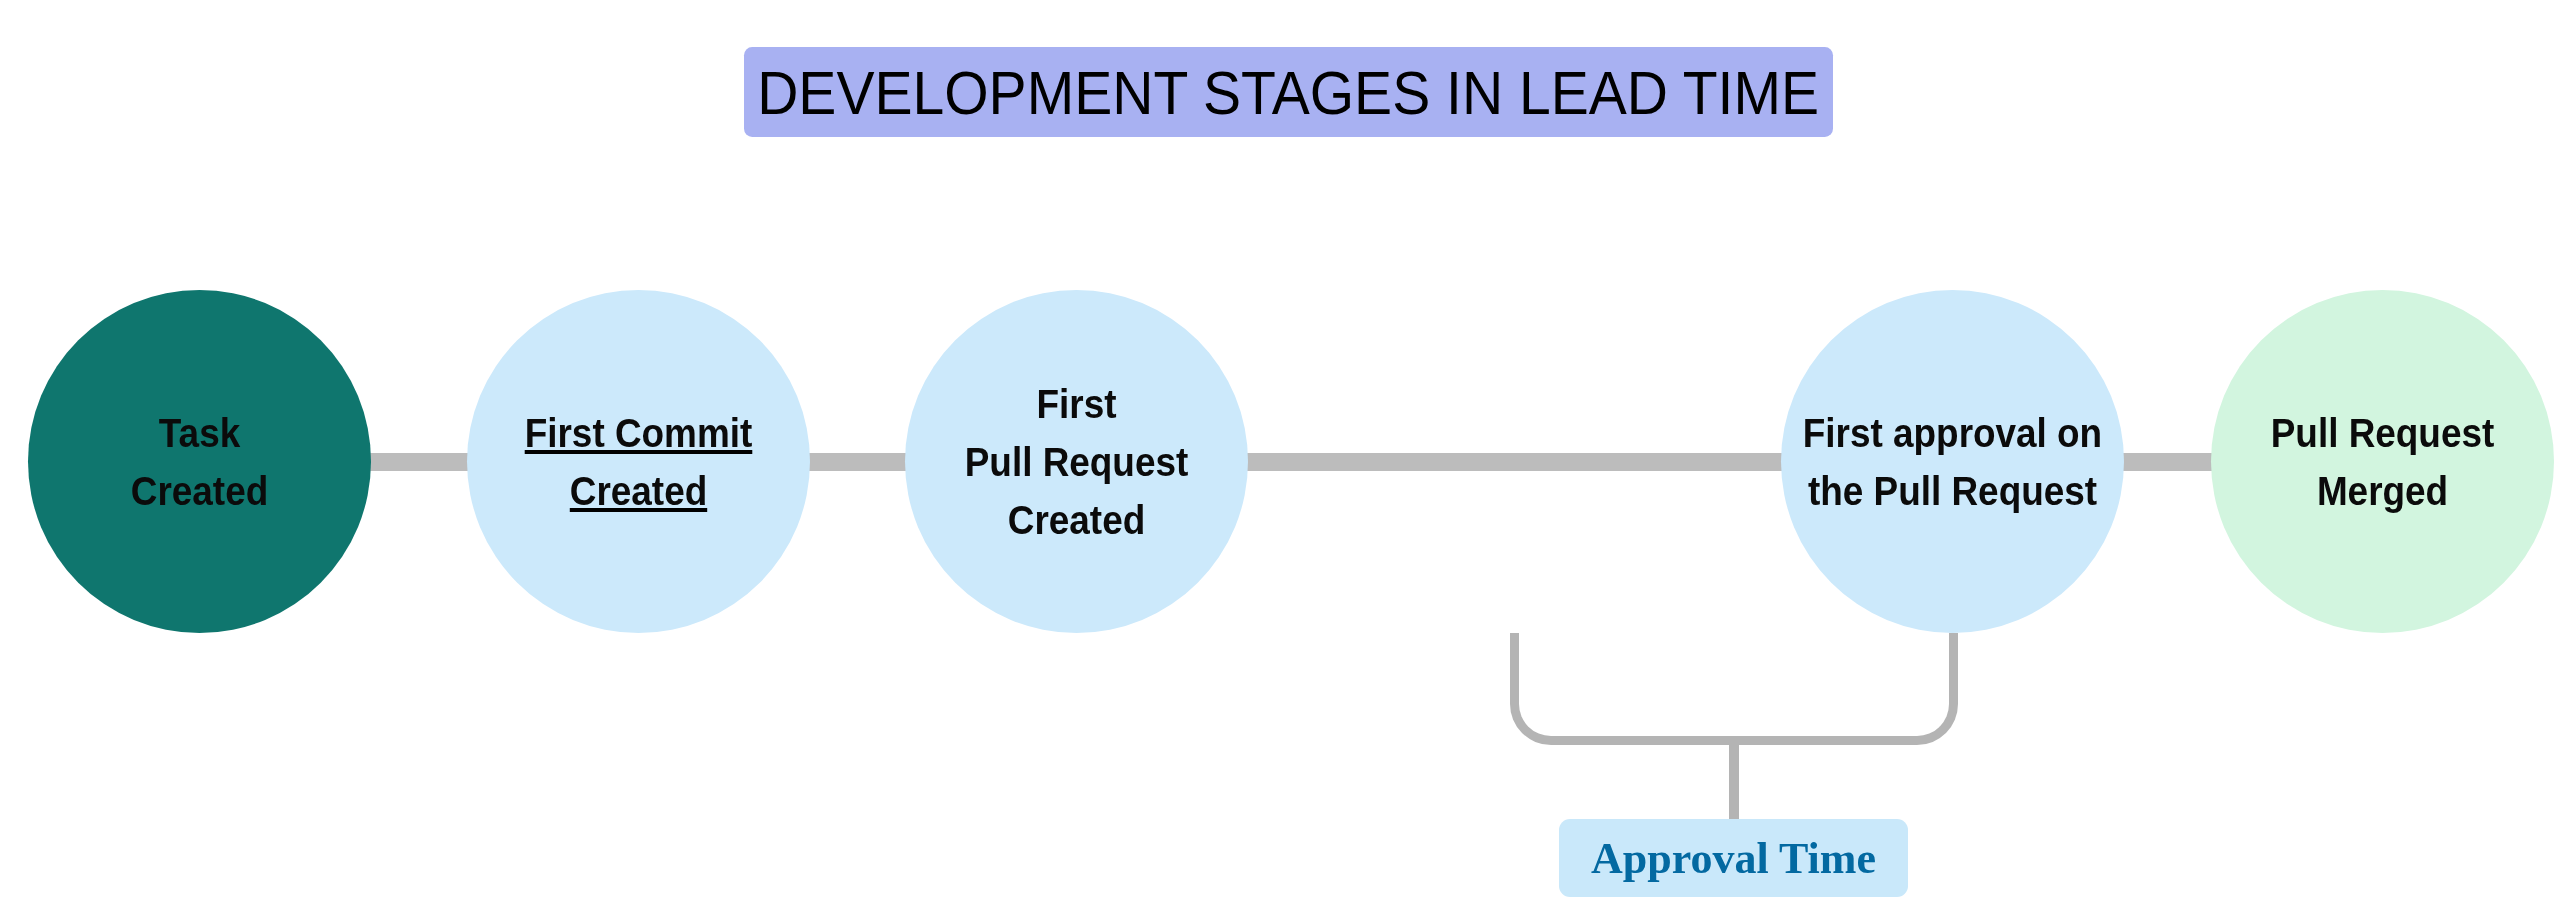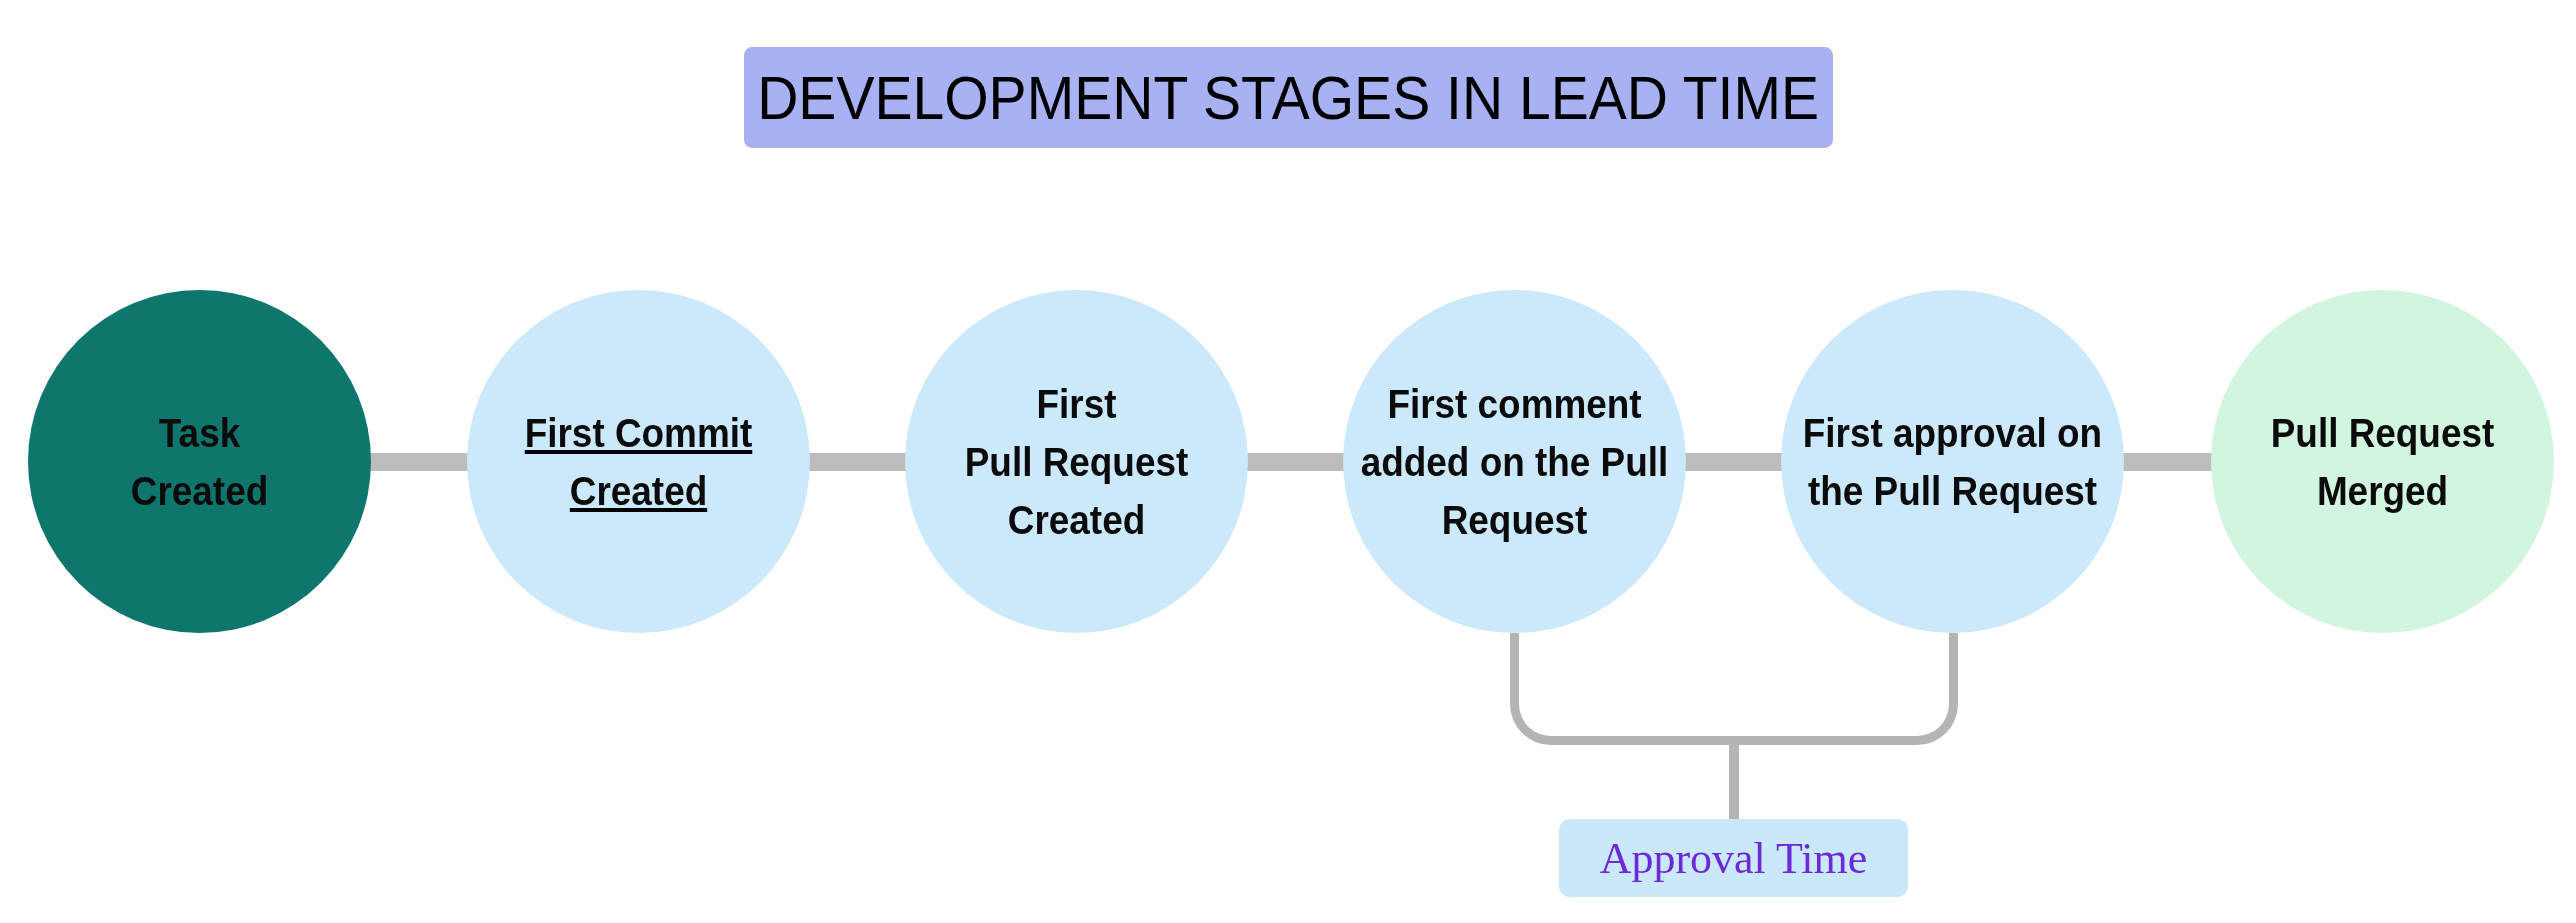--- a/index.html
+++ b/index.html
@@ -10,21 +10,21 @@
     position: relative;
     overflow: hidden;
     font-family: "Liberation Sans", sans-serif;
   }
   .canvas { position: absolute; inset: 0; }
 
   
   .title-box {
     position: absolute;
     left: 744px; top: 47px;
-    width: 1089px; height: 101px;
+    width: 1089px; height: 90px;
     border-radius: 8.2px;
     display: flex; align-items: center; justify-content: center;
     z-index: 2;
   }
   .title-text {
     display: inline-block;
     font-size: 62px;
     font-weight: 400;
     color: #000000;
     letter-spacing: 0px;
@@ -95,22 +95,22 @@
     position: absolute;
     left: 1559px; top: 819px;
     width: 349px; height: 78px;
     border-radius: 11px;
     display: flex; align-items: center; justify-content: center;
     z-index: 1;
   }
   .annotation-text {
     font-family: cursive;
     font-size: 44px;
-    font-weight: 400;
-    color: #6d28d9;
+    font-weight: 700;
+    color: #0369a1;
     white-space: nowrap;
   }
 </style>
 </head>
 <body>
 
 <div class="canvas">
 
   <div class="title-box" style="background-color: rgb(168, 177, 242);">
     <span class="title-text">DEVELOPMENT STAGES IN LEAD TIME</span>
@@ -127,25 +127,20 @@
     <span class="label">First Commit
 Created</span>
   </div>
 
   <div class="circle c3" style="background-color: rgb(204, 233, 251);">
     <span class="label">First
 Pull Request
 Created</span>
   </div>
 
-  <div class="circle c4" style="background-color: rgb(204, 233, 251);">
-    <span class="label">First comment
-added on the Pull
-Request</span>
-  </div>
 
   <div class="circle c5" style="background-color: rgb(204, 233, 251);">
     <span class="label">First approval on
 the Pull Request</span>
   </div>
 
   <div class="circle c6" style="background-color: rgb(210, 245, 223);">
     <span class="label">Pull Request
 Merged</span>
   </div>

